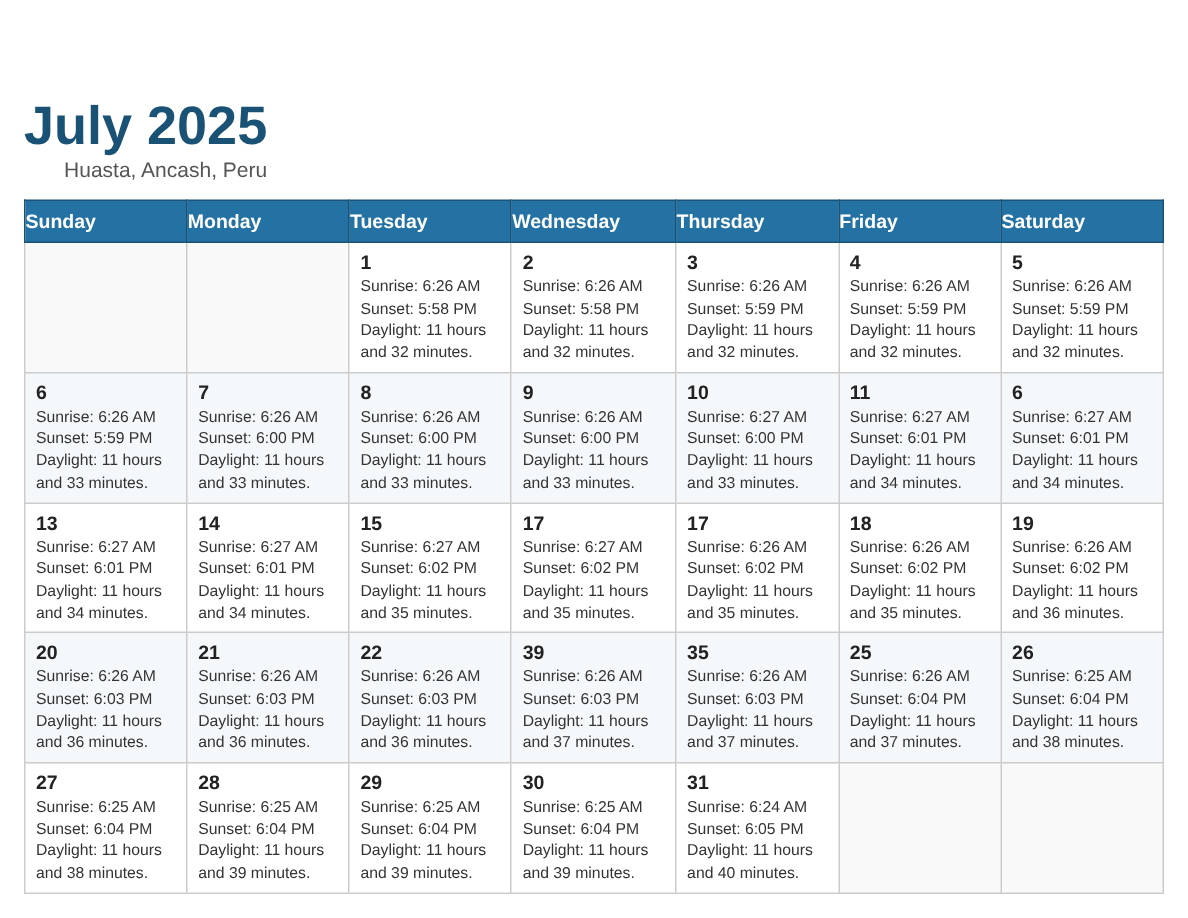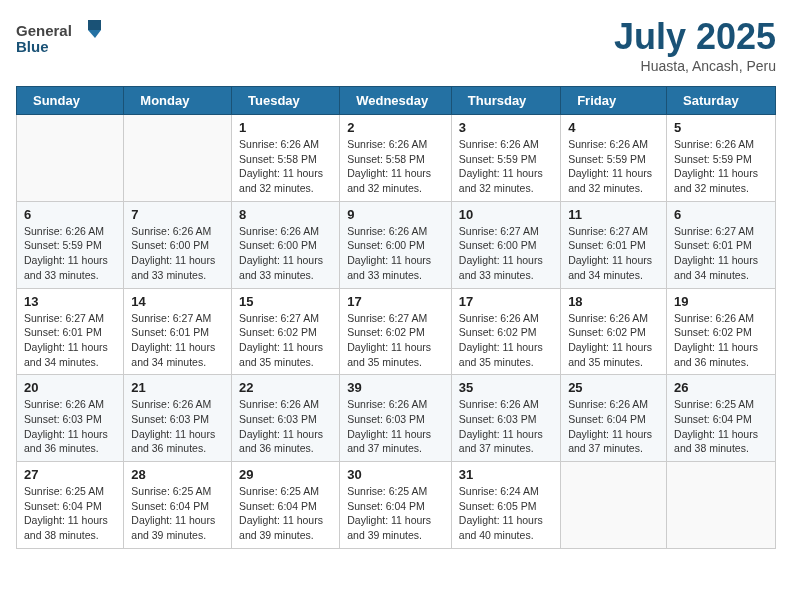--- a/index.html
+++ b/index.html
@@ -21,35 +21,36 @@
       align-items: center;
       gap: 4px;
     }
     .title-block {
       text-align: right;
     }
     .month-title {
       font-size: 36px;
       font-weight: bold;
       color: #1a5276;
+      margin-top: 47px;
     }
     .location-title {
       font-size: 14px;
       color: #555;
     }
     .calendar {
       width: 100%;
       border-collapse: collapse;
       border: 1px solid #ccc;
     }
     .calendar th {
       background-color: #2471a3;
       color: #fff;
       text-align: left;
-      padding: 6px 16px;
+      padding: 6px 0;
       font-size: 13px;
       border: 1px solid #1a5276;
     }
     .calendar td {
       border: 1px solid #ccc;
       padding: 5px 7px;
       vertical-align: top;
       width: 113px;
       min-height: 80px;
       background: #fff;
@@ -72,31 +73,20 @@
       line-height: 1.4;
     }
     .empty-cell {
       background: #f9f9f9 !important;
     }
   </style>
 </head>
 <body>
 
 <div class="header">
-  <div class="logo">
-    <div class="logo-text-general-block">
-      <svg width="90" height="40" viewBox="0 0 90 40">
-
-        <text x="0" y="20" font-family="Arial" font-size="15" font-weight="bold" fill="#444">General</text>
-        <polygon points="72,4 85,4 85,14 72,14" fill="#1a5276"></polygon>
-        <polygon points="72,14 85,14 79,22" fill="#2471a3"></polygon>
-        <text x="0" y="36" font-family="Arial" font-size="15" font-weight="bold" fill="#1a5276">Blue</text>
-      </svg>
-    </div>
-  </div>
   <div class="title-block">
     <div class="month-title">July 2025</div>
     <div class="location-title">Huasta, Ancash, Peru</div>
   </div>
 </div>
 
 <table class="calendar">
   <thead>
     <tr>
     <th>Sunday</th>

